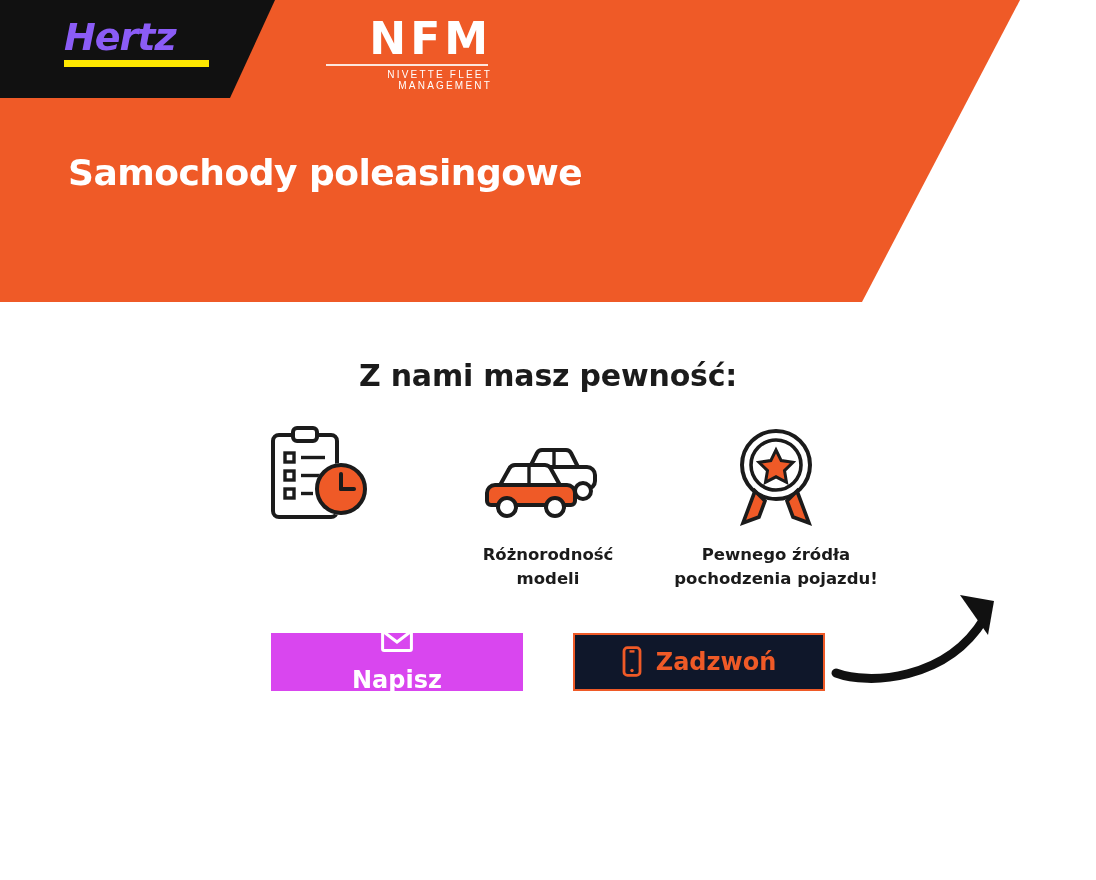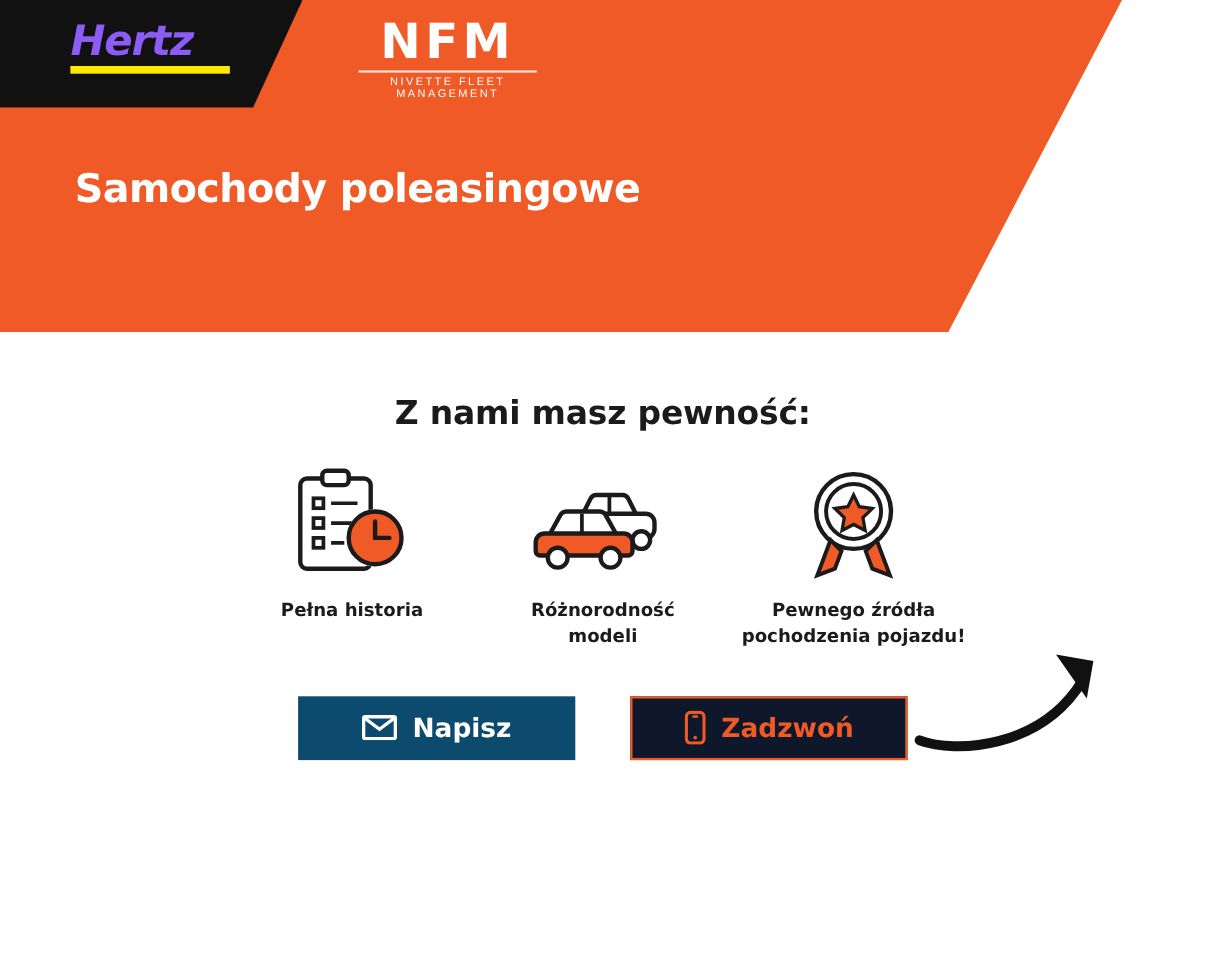--- a/index.html
+++ b/index.html
@@ -64,21 +64,21 @@
     margin-top: 4px;
     width: 145px;
     height: 7px;
     background: #ffe800;
   }
 
   .nfm-logo {
     position: absolute;
     left: 322px;
     top: 16px;
-    text-align: center;
+    text-align: right;
     width: 170px;
   }
   .nfm-word {
     font-family: "DejaVu Sans", sans-serif;
     font-weight: bold;
     font-size: 44px;
     letter-spacing: 4px;
     color: #ffffff;
     line-height: 1.05;
   }
@@ -160,23 +160,24 @@
     justify-content: center;
     gap: 14px;
     box-sizing: border-box;
     font-family: "DejaVu Sans", sans-serif;
     font-weight: bold;
     font-size: 24px;
     cursor: pointer;
     user-select: none;
   }
   .btn-primary {
-    background: #0c4a6e;
+    background: #d946ef;
     color: #ffffff;
     border: none;
+    flex-direction: column;
   }
   .btn-outline {
     background: #0f172a;
     color: #ef5a27;
     border: 2.5px solid #ef5a27;
   }
   .btn svg { display: block; }
 
   .arrow-wrap {
     position: absolute;
@@ -223,21 +224,20 @@
         <line x1="40" y1="32.5" x2="64" y2="32.5" stroke="#1b1b1b" stroke-width="3.4"></line>
         <line x1="40" y1="50.5" x2="64" y2="50.5" stroke="#1b1b1b" stroke-width="3.4"></line>
         <line x1="40" y1="68.5" x2="52" y2="68.5" stroke="#1b1b1b" stroke-width="3.4"></line>
         <circle cx="80" cy="64" r="26" fill="#ffffff"></circle>
         <circle cx="80" cy="64" r="24" fill="#ef5a27" stroke="#1b1b1b" stroke-width="4"></circle>
         <line x1="80" y1="64" x2="80" y2="49" stroke="#1b1b1b" stroke-width="4" stroke-linecap="round"></line>
         <line x1="80" y1="64" x2="93" y2="64" stroke="#1b1b1b" stroke-width="4" stroke-linecap="round"></line>
       </svg>
     </div>
     <div class="feature-label">
-      <div>Pełna historia</div>
     </div>
   </div>
 
   <div class="feature">
     <div class="feature-icon">
       <svg width="130" height="104" viewBox="0 0 130 104" fill="none">
 
         <path d="M46 44 l8 -16 a6 6 0 0 1 5 -3 h24 a6 6 0 0 1 5 3 l8 16" stroke="#1b1b1b" stroke-width="4" fill="#fff"></path>
         <rect x="40" y="42" width="72" height="22" rx="8" fill="#ffffff" stroke="#1b1b1b" stroke-width="4"></rect>
         <line x1="71" y1="26" x2="71" y2="42" stroke="#1b1b1b" stroke-width="3.4"></line>

